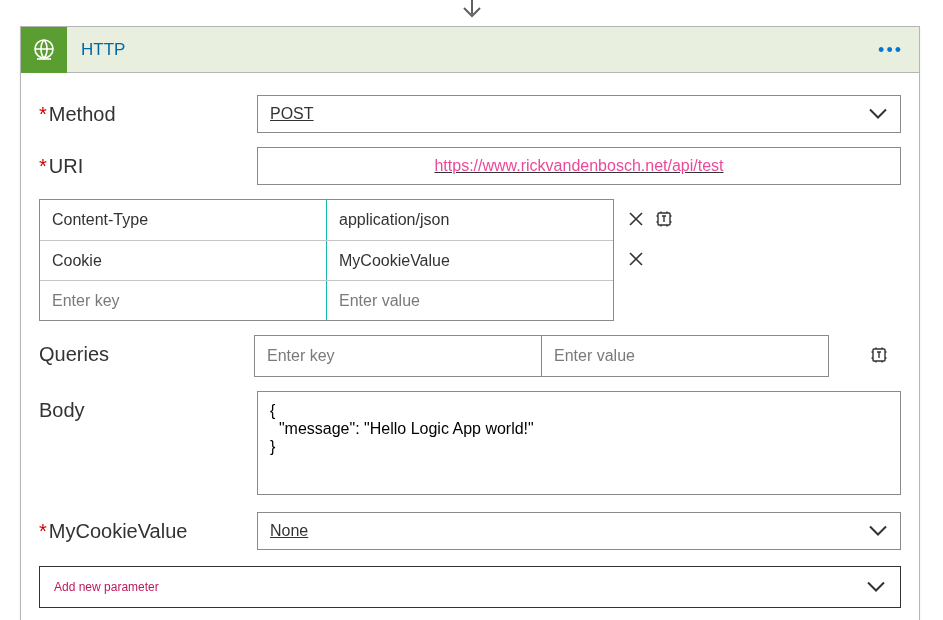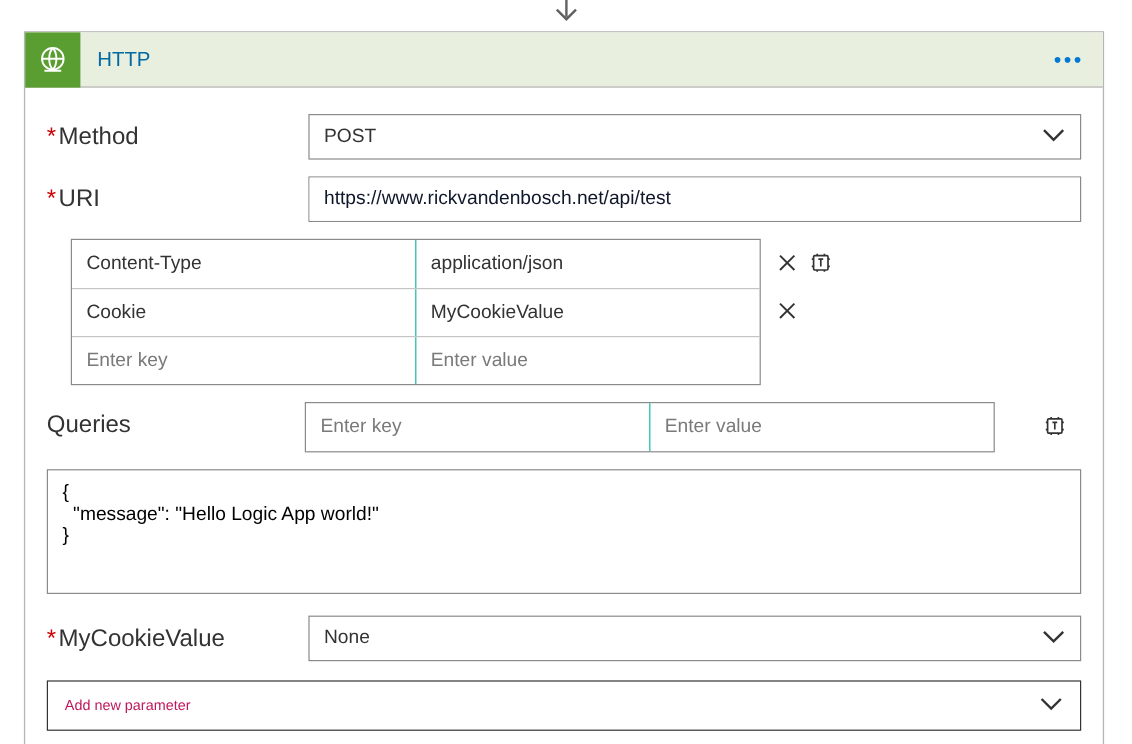--- a/index.html
+++ b/index.html
@@ -13,40 +13,40 @@
     .card-header .icon-box svg { stroke: #fff; fill: none; }
     .card-title { margin-left: 14px; font-size: 17px; color: #0369a1; }
     .more-btn { position: absolute; right: 16px; top: 50%; transform: translateY(-50%); color: #0078d4; font-size: 18px; letter-spacing: 2px; cursor: pointer; }
     .card-body { padding: 14px 18px 18px 18px; }
     .form-row { display: flex; align-items: flex-start; margin-top: 14px; }
     .form-row:first-child { margin-top: 8px; }
     .label-col { width: 218px; padding-top: 8px; font-size: 20px; color: #333; }
     .req { color: #c00; margin-right: 2px; }
     .input-col { flex: 1; display: flex; align-items: flex-start; }
     .input-main { flex: 1; }
-    .select-box, .text-input { width: 100%; border: 1px solid #8a8a8a; height: 38px; display: flex; align-items: center; position: relative; background: #fff; }
+    .select-box, .text-input { width: 100%; border: 1px solid #8a8a8a; height: 38px; display: flex; align-items: center; position: relative; background: #fff; text-decoration: underline; }
     .select-box { cursor: pointer; }
     .select-box .select-text { padding-left: 12px; font-size: 16px; }
     .select-box .chevron { position: absolute; right: 12px; top: 50%; transform: translateY(-50%); }
     .text-input input {
       border: none; outline: none; width: 100%; height: 100%; padding: 0 12px;
-      font-size: 16px; font-family: inherit; color: #0f172a;
+      font-size: 16px; font-family: inherit; color: #ec4899; text-align: center;
     }
     .text-input input::placeholder { color: #7a7a7a; }
     .kv-grid { border: 1px solid #8a8a8a; }
     .kv-row { display: flex; height: 40px; }
     .kv-row + .kv-row { border-top: 1px solid #c5c5c5; }
     .kv-cell { flex: 1; display: flex; align-items: center; }
     .kv-cell + .kv-cell { border-left: 1px solid #14b8a6; }
     .kv-cell input {
       border: none; outline: none; width: 100%; height: 100%; padding: 0 12px;
       font-size: 16px; color: #333; font-family: inherit; background: transparent;
     }
     .kv-cell input::placeholder { color: #7a7a7a; }
-    .kv-target { width: 575px; margin-left: 20px; }
+    .kv-target { width: 575px; }
     .actions-col { width: 72px; display: flex; flex-direction: column; align-items: flex-start; padding-left: 8px; }
     .action-cell { height: 40px; display: flex; align-items: center; }
     .action-cell .icon-btn { width: 28px; height: 28px; display: inline-flex; align-items: center; justify-content: center; cursor: pointer; }
     .icon-btn svg { stroke: #333; fill: none; }
     .body-textarea {
       width: 100%; height: 104px; border: 1px solid #8a8a8a; padding: 10px 12px;
       font-size: 16px; font-family: inherit; resize: none; outline: none;
     }
     .add-param-row { margin-top: 16px; }
     .add-param-box { border: 1.5px solid #333; height: 42px; display: flex; align-items: center; position: relative; cursor: pointer; }
@@ -191,20 +191,21 @@
                   <path d="M6 1.5 V3 M12 1.5 V3 M1.5 6 H3 M1.5 12 H3 M15 6 H16.5 M15 12 H16.5 M6 15 V16.5 M12 15 V16.5"></path>
                   <path d="M9 6 V12 M7 6 H11"></path>
                 </svg>
               </span>
             </div>
           </div>
         </div>
       </div>
 
       <div class="form-row">
+        <div class="label-col">Body</div>
         <div class="input-col">
           <div class="input-main">
             <textarea class="body-textarea" style="">{
   "message": "Hello Logic App world!"
 }</textarea>
           </div>
         </div>
       </div>
 
       <div class="form-row">

